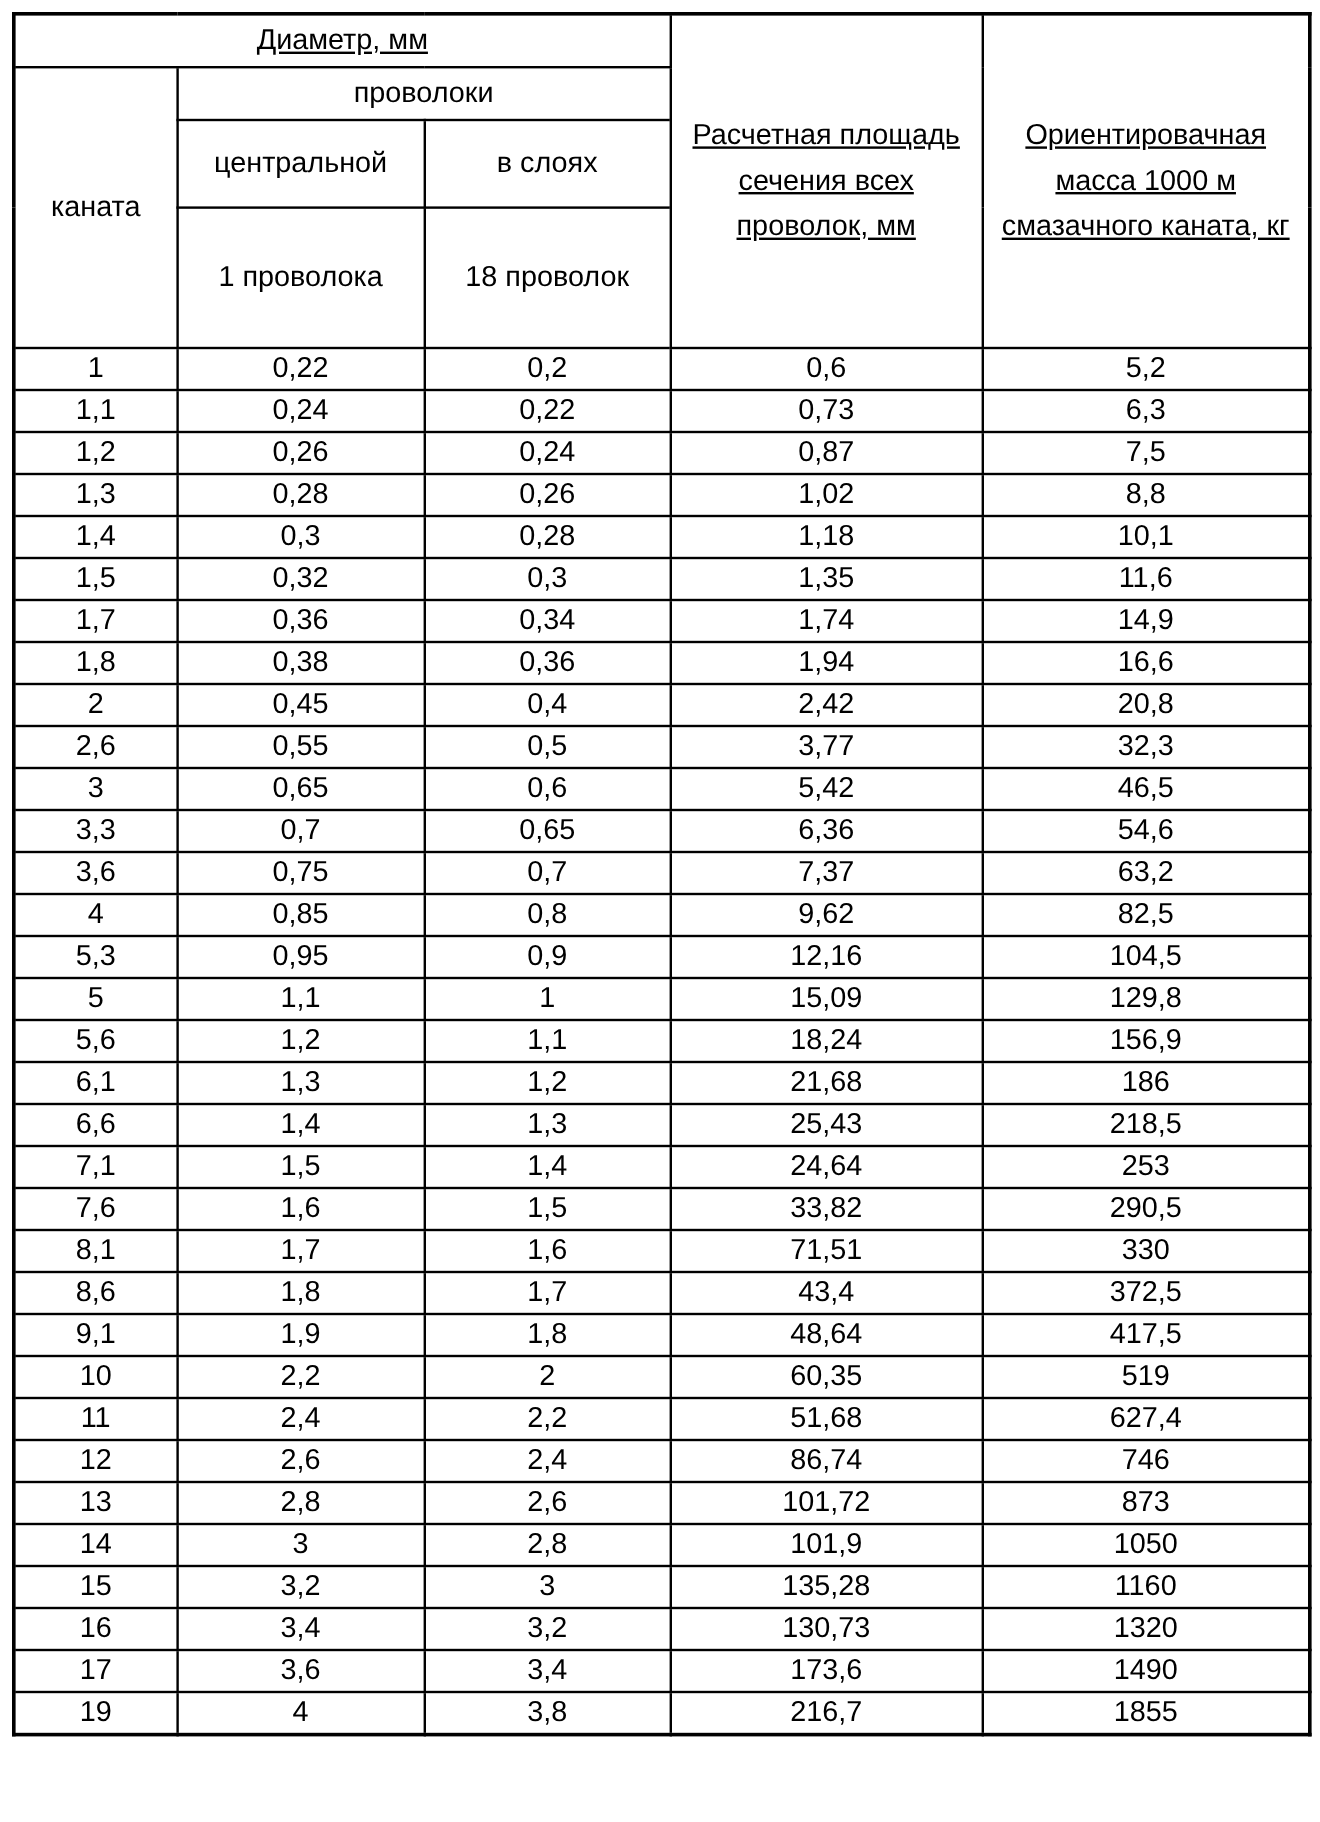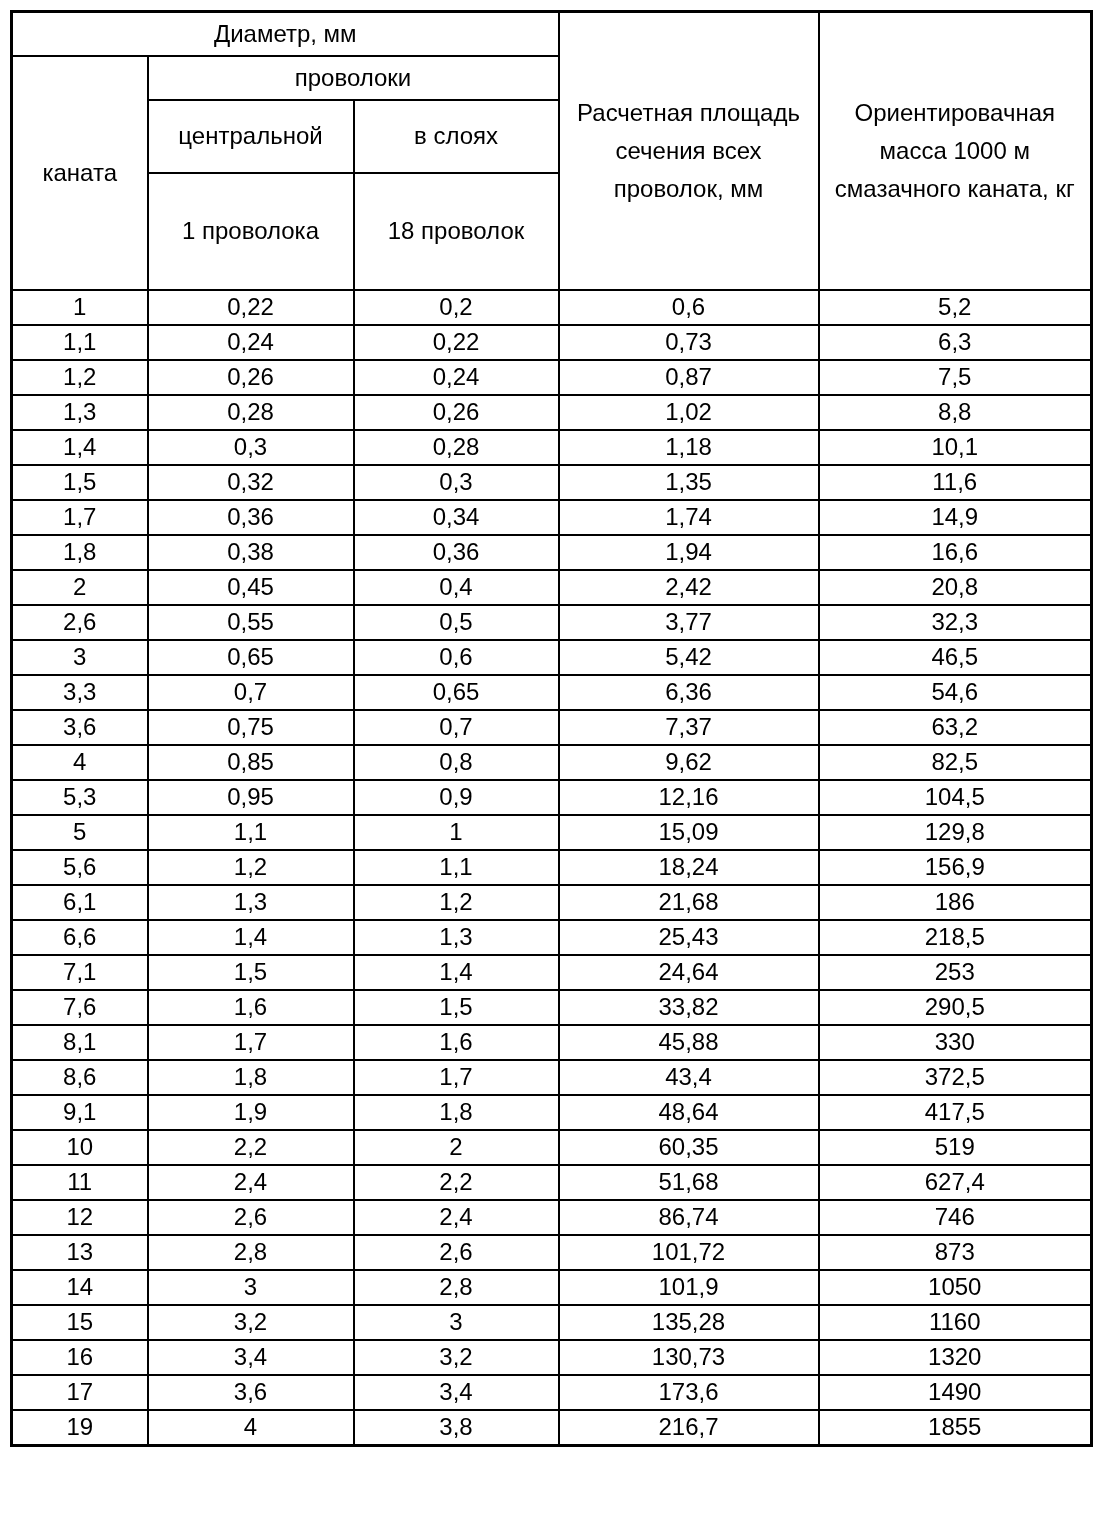--- a/index.html
+++ b/index.html
@@ -35,21 +35,21 @@
   }
   table.spec th {
     line-height: 1.58;
     padding: 2px 10px;
   }
   table.spec td {
     height: 33px;
     padding: 0 6px;
     line-height: 1.1;
   }
-  tr.hrow-1 { height: 38px; }
+  tr.hrow-1 { height: 38px; text-decoration: underline; }
   tr.hrow-2 { height: 37px; }
   tr.hrow-3 { height: 73px; }
   tr.hrow-4 { height: 117px; }
 </style>
 </head>
 <body>
 
 <table class="spec">
   <colgroup>
     <col style="width:136px">
@@ -222,21 +222,21 @@
         <td>7,6</td>
         <td>1,6</td>
         <td>1,5</td>
         <td>33,82</td>
         <td>290,5</td>
       </tr>
       <tr>
         <td>8,1</td>
         <td>1,7</td>
         <td>1,6</td>
-        <td>45,88</td>
+        <td>71,51</td>
         <td>330</td>
       </tr>
       <tr>
         <td>8,6</td>
         <td>1,8</td>
         <td>1,7</td>
         <td>43,4</td>
         <td>372,5</td>
       </tr>
       <tr>

